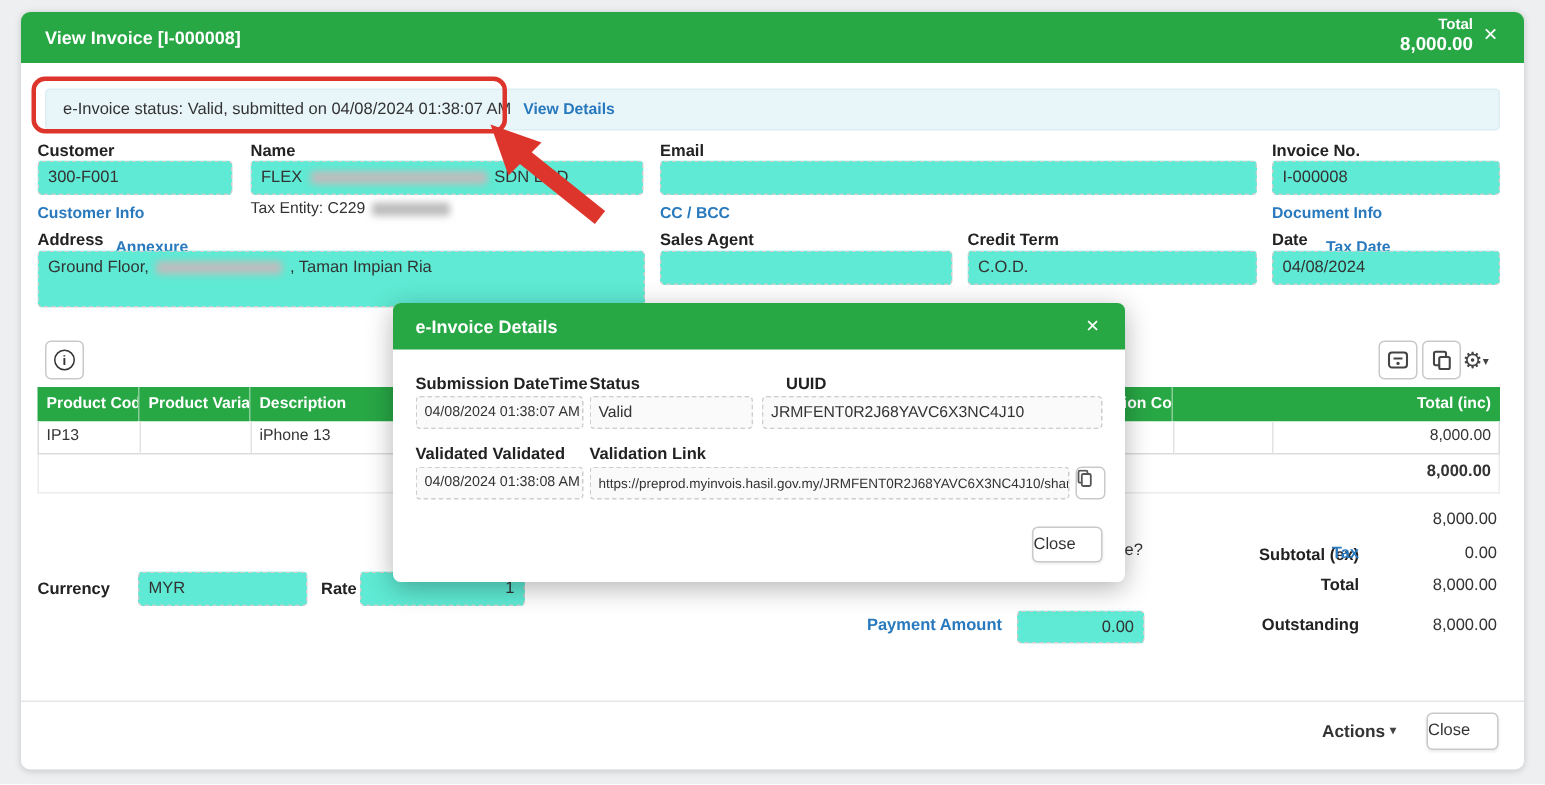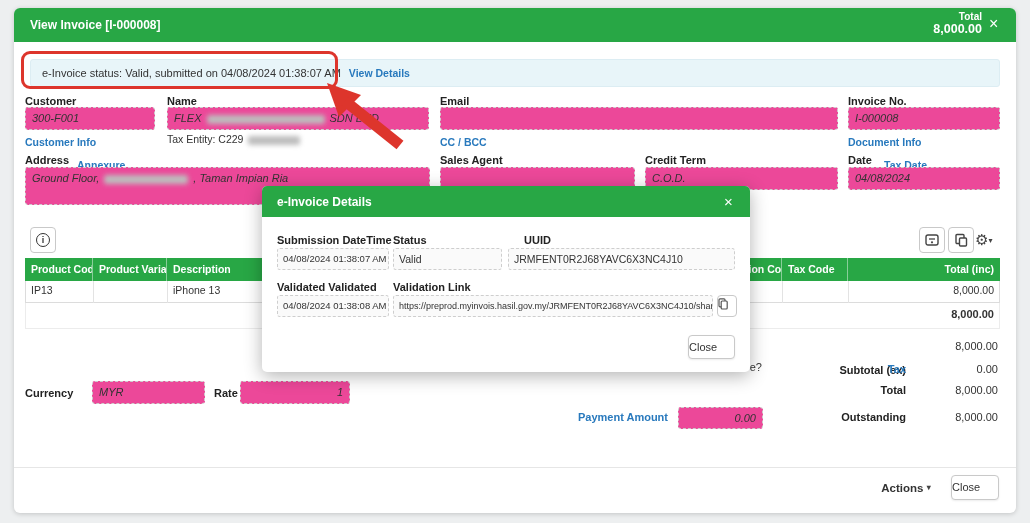--- a/index.html
+++ b/index.html
@@ -14,22 +14,22 @@
   .win-total-label { font-size:10px; font-weight:bold; }
   .win-total-value { font-size:12.5px; font-weight:bold; }
   .win-close { position:absolute; left:989px; top:16px; color:#fff; font-size:16px; line-height:16px; cursor:pointer; }
   .banner { position:absolute; left:30px; top:59px; width:970px; height:28px; background:#e8f5f9;
           border:1px solid #dcedf3; border-radius:3px; display:flex; align-items:center; padding-left:11px; gap:8px; }
   .banner-text { font-size:11px; color:#333; }
   .red-rect { position:absolute; left:21px; top:51px; width:317px; height:38px; border:3px solid #dd352c;
           border-radius:9px; z-index:30; pointer-events:none; }
   .red-arrow { position:absolute; left:324px; top:80px; z-index:30; pointer-events:none; }
   .lbl { position:absolute; font-size:11px; font-weight:bold; color:#222; white-space:nowrap; }
-  .field { position:absolute; background:#ec4899; border:1px dashed #cecece; border-radius:3px;
-          font-size:11px; color:#333; line-height:21px; padding:0 6px; white-space:nowrap; overflow:hidden;font-style:italic; }
+  .field { position:absolute; background:#5eead4; border:1px dashed #cecece; border-radius:3px;
+          font-size:11px; color:#333; line-height:21px; padding:0 6px; white-space:nowrap; overflow:hidden; }
   .link { color:#2879bd; font-size:10.5px; font-weight:bold; cursor:pointer; white-space:nowrap; }
   .linkpos { position:absolute; }
   .subtext { position:absolute; font-size:10.5px; color:#333; white-space:nowrap; }
   .redact { display:inline-block; height:9px; border-radius:2px; background:#bdbdbd; filter:blur(2.5px);
           vertical-align:middle; margin:0 5px; }
   .iconbtn { position:absolute; width:26px; height:26px; background:#fff; border:1px solid #c9c9c9;
           border-radius:4px; display:flex; align-items:center; justify-content:center; cursor:pointer; }
   .info-circle { width:14px; height:14px; border:1.6px solid #333; border-radius:50%; font-size:9px;
           font-weight:bold; color:#333; display:flex; align-items:center; justify-content:center; }
   .gear { position:absolute; font-size:15px; color:#444; cursor:pointer; }
@@ -38,21 +38,21 @@
   .thead { position:absolute; left:25px; top:258px; width:975px; height:23px; background:#28a745; }
   .hcell { position:absolute; top:258px; height:23px; line-height:23px; color:#fff; font-size:10.5px;
           font-weight:bold; padding:0 6px; border-right:1px solid rgba(255,255,255,.45); overflow:hidden; white-space:nowrap; }
   .trow { position:absolute; left:25px; top:281px; width:975px; height:22px; background:#fff;
           border-left:1px solid #dcdcdc; border-right:1px solid #dcdcdc; border-bottom:1px solid #dcdcdc; }
   .tcell { position:absolute; top:284px; font-size:10.5px; color:#333; white-space:nowrap; }
   .vline { position:absolute; top:281px; height:22px; width:1px; background:#e3e3e3; }
   .tfoot { position:absolute; left:25px; top:303px; width:975px; height:26px;
           border-left:1px solid #ececec; border-right:1px solid #ececec; border-bottom:1px solid #ececec; }
   
-  .modal { position:absolute; left:262px; top:186px; width:488px; height:186px; background:#fff;
+  .modal { position:absolute; left:262px; top:202px; width:488px; height:186px; background:#fff;
           border-radius:5px; box-shadow:0 4px 18px rgba(0,0,0,.3); z-index:40; }
   .modal-header { position:absolute; left:0; top:0; width:488px; height:31px; background:#28a745;
           border-radius:5px 5px 0 0; }
   .modal-title { position:absolute; left:15px; top:9px; font-size:12px; font-weight:bold; color:#fff; }
   .modal-close { position:absolute; left:462px; top:7px; color:#fff; font-size:15px; cursor:pointer; }
   .mlbl { position:absolute; font-size:11px; font-weight:bold; color:#222; white-space:nowrap; }
   .mfield { position:absolute; background:#fafafa; border:1px dashed #cecece; border-radius:3px;
           color:#333; line-height:20px; padding:0 5px; white-space:nowrap; overflow:hidden; height:22px; }
   .btn { position:absolute; background:#fff; border:1px solid #c9c9c9; border-radius:4px; font-size:11px;
           color:#333; text-align:left; cursor:pointer; box-shadow:0 1px 2px rgba(0,0,0,.08); }
@@ -133,21 +133,21 @@
   </div>
   <div class="gear" style="left:975px;top:231px;">
     <span>⚙</span><span class="caret">▾</span>
   </div>
 
   <div class="thead"></div>
   <div class="hcell" style="left:25px;width:68px;">Product Code</div>
   <div class="hcell" style="left:93px;width:74px;">Product Variant</div>
   <div class="hcell" style="left:167px;width:283px;">Description</div>
   <div class="hcell" style="left:690px;width:92px;">Classification Code</div>
-  <div class="hcell" style="left:782px;width:66px;">Tax Code</div>
+  <div class="hcell" style="left:782px;width:66px;margin-top:36px;">Tax Code</div>
   <div class="hcell" style="left:848px;width:152px;text-align:right;border-right:none;">Total (inc)</div>
 
   <div class="trow"></div>
   <div class="vline" style="left:93px;"></div>
   <div class="vline" style="left:167px;"></div>
   <div class="vline" style="left:782px;"></div>
   <div class="vline" style="left:848px;"></div>
   <div class="tcell" style="left:31px;">IP13</div>
   <div class="tcell" style="left:99px;"></div>
   <div class="tcell" style="left:173px;">iPhone 13</div>

